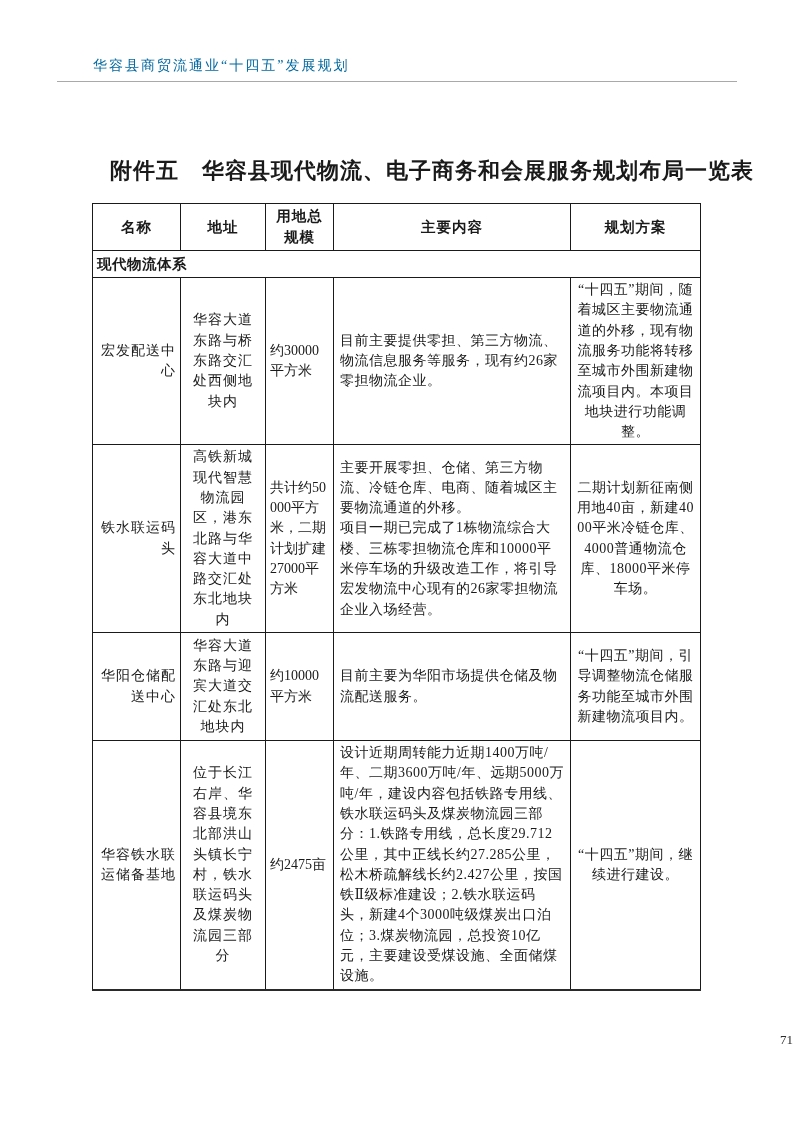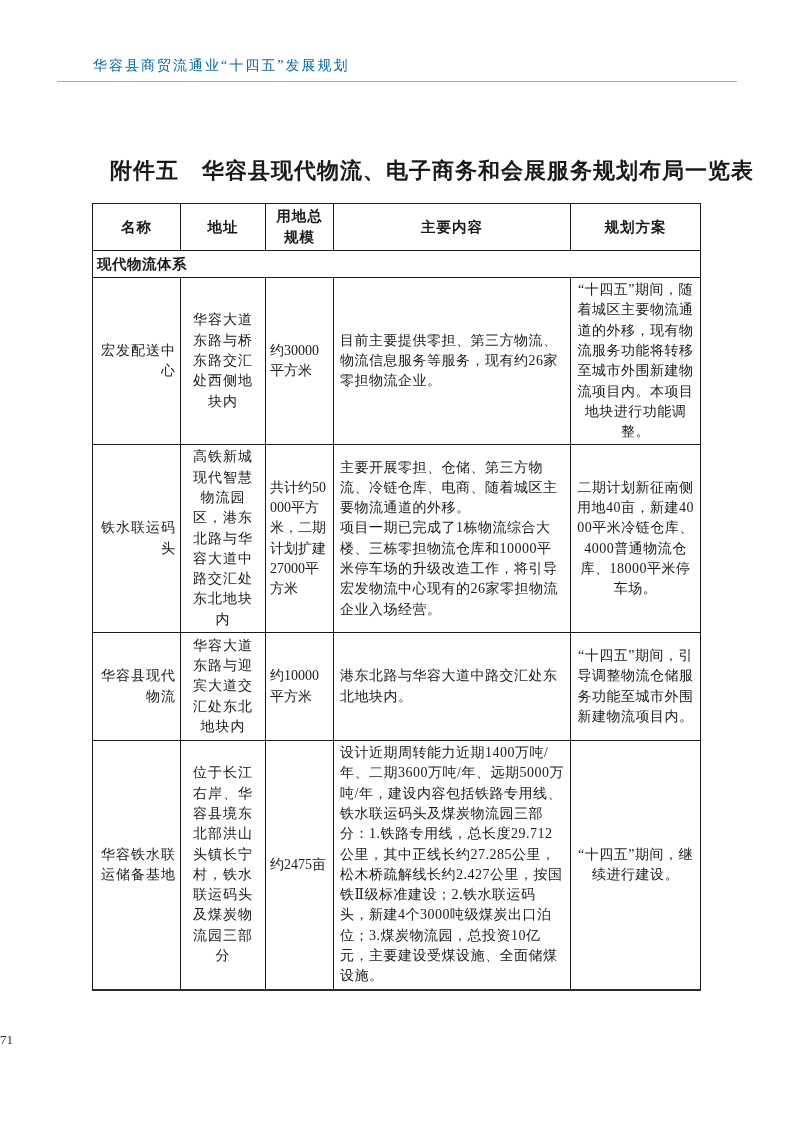--- a/index.html
+++ b/index.html
@@ -92,21 +92,21 @@
     white-space: pre-wrap;
     letter-spacing: 0.5px;
     margin-left: 34px;
   }
   td.c-plan { text-align: center; padding: 2px 5px; letter-spacing: 0.5px; }
   .page-number {
     position: absolute;
     left: 0;
     top: 1032px;
     width: 100%;
-    text-align: left;
+    text-align: right;
     font-size: 13px;
     color: #2b2b2b;
   }
 </style>
 </head>
 <body>
 
 <div class="page">
 
   <div class="running-header">
@@ -149,24 +149,24 @@
       <tr class="row-1">
         <td class="c-name">铁水联运码头</td>
         <td class="c-addr">高铁新城现代智慧物流园区，港东北路与华容大道中路交汇处东北地块内</td>
         <td class="c-scale">共计约50000平方米，二期计划扩建27000平方米</td>
         <td class="c-content">主要开展零担、仓储、第三方物流、冷链仓库、电商、随着城区主要物流通道的外移。
 项目一期已完成了1栋物流综合大楼、三栋零担物流仓库和10000平米停车场的升级改造工作，将引导宏发物流中心现有的26家零担物流企业入场经营。</td>
         <td class="c-plan">二期计划新征南侧用地40亩，新建4000平米冷链仓库、4000普通物流仓库、18000平米停车场。</td>
       </tr>
 
       <tr class="row-2">
-        <td class="c-name">华容县现代物流</td>
+        <td class="c-name">华阳仓储配送中心</td>
         <td class="c-addr">华容大道东路与迎宾大道交汇处东北地块内</td>
         <td class="c-scale">约10000平方米</td>
-        <td class="c-content">港东北路与华容大道中路交汇处东北地块内。</td>
+        <td class="c-content">目前主要为华阳市场提供仓储及物流配送服务。</td>
         <td class="c-plan">“十四五”期间，引导调整物流仓储服务功能至城市外围新建物流项目内。</td>
       </tr>
 
       <tr class="row-3">
         <td class="c-name">华容铁水联运储备基地</td>
         <td class="c-addr">位于长江右岸、华容县境东北部洪山头镇长宁村，铁水联运码头及煤炭物流园三部分</td>
         <td class="c-scale">约2475亩</td>
         <td class="c-content">设计近期周转能力近期1400万吨/年、二期3600万吨/年、远期5000万吨/年，建设内容包括铁路专用线、铁水联运码头及煤炭物流园三部分：1.铁路专用线，总长度29.712公里，其中正线长约27.285公里，松木桥疏解线长约2.427公里，按国铁Ⅱ级标准建设；2.铁水联运码头，新建4个3000吨级煤炭出口泊位；3.煤炭物流园，总投资10亿元，主要建设受煤设施、全面储煤设施。</td>
         <td class="c-plan">“十四五”期间，继续进行建设。</td>
       </tr>

